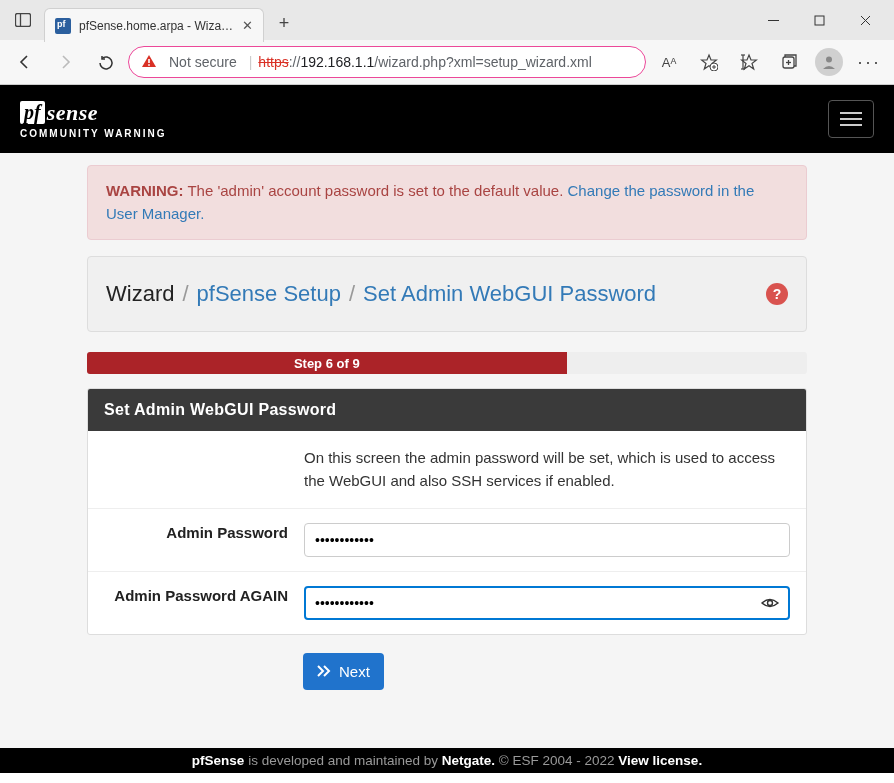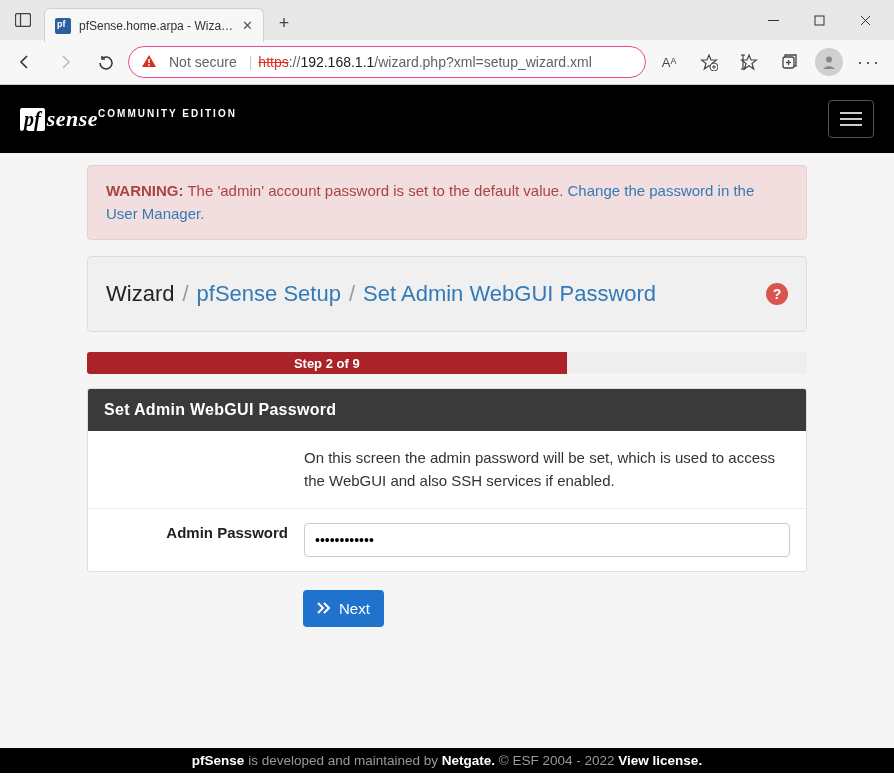--- a/index.html
+++ b/index.html
@@ -28,21 +28,21 @@
   .proto-strike { text-decoration: line-through; color:#d93025; }
   .url-host { color:#202124; }
   .url-path { color:#5f6368; }
   .addr-icon { width:34px; height:32px; display:flex; align-items:center; justify-content:center; color:#444; cursor:pointer;}
   .profile-avatar { width:28px; height:28px; border-radius:50%; background:#d0d0d0; display:flex; align-items:center; justify-content:center;}
   .dots { font-size:18px; letter-spacing:2px; }
 
   
   .page { height: calc(783px - 84px - 36px); overflow:auto; background:#f5f5f5;}
   .navbar { background:#000; height:68px; display:flex; align-items:center; padding:0 20px;}
-  .brand { display:flex; color:#fff;}
+  .brand { display:flex; flex-direction:column; color:#fff;}
   .brand-top { display:flex; align-items:center; gap:2px;}
   .brand-pf { background:#fff; color:#000; font-weight:bold; padding:0 4px; border-radius:2px; font-size:20px; font-style:italic; font-family: Georgia, serif;}
   .brand-sense { font-size:22px; font-weight:bold; font-style:italic; font-family: Georgia, serif; letter-spacing:0.5px;}
   .brand-ce { font-size:10px; letter-spacing:2px; font-weight:bold; margin-top:2px;}
   .hamburger { margin-left:auto; border:1px solid #555; border-radius:4px; width:46px; height:38px; display:flex; flex-direction:column; align-items:center; justify-content:center; gap:4px; cursor:pointer;}
   .hamburger span { display:block; width:22px; height:2px; background:#ccc;}
 
   .container { max-width:720px; margin:0 auto; padding:12px 0 30px;}
 
   .alert { background:#f2dede; border:1px solid #ebccd1; color:#a94442; padding:14px 18px; border-radius:4px; font-size:15px; line-height:1.5;}
@@ -184,21 +184,21 @@
   </div>
 </div>
 
 <div class="page">
   <div class="navbar">
     <div class="brand">
       <div class="brand-top">
         <span class="brand-pf">pf</span>
           <span class="brand-sense">sense</span>
       </div>
-      <div class="brand-ce">COMMUNITY EDITION</div>
+      <div class="brand-ce">COMMUNITY WARNING</div>
     </div>
     <div class="hamburger">
         <span></span>
         <span></span>
         <span></span>
       </div>
   </div>
 
   <div class="container">
     <div class="alert">
@@ -208,35 +208,47 @@
     <div class="breadcrumb-box">
       <span class="crumb-root">Wizard</span>
       <span class="sep">/</span>
       <span class="crumb-link">pfSense Setup</span>
       <span class="sep">/</span>
       <span class="crumb-link">Set Admin WebGUI Password</span>
       <span class="help-icon">?</span>
     </div>
 
     <div class="progress">
-      <div class="progress-bar">Step 2 of 9</div>
+      <div class="progress-bar">Step 6 of 9</div>
     </div>
 
     <div class="panel">
       <div class="panel-heading">Set Admin WebGUI Password</div>
       <div class="panel-body">
         <div class="panel-desc">On this screen the admin password will be set, which is used to access the WebGUI and also SSH services if enabled.</div>
 
         <div class="form-row">
           <div class="form-label">Admin Password</div>
           <div class="form-control-wrap">
             <input type="password" class="pw-input" value="••••••••••••" style="">
           </div>
         </div>
 
+        <div class="form-row">
+          <div class="form-label">Admin Password AGAIN</div>
+          <div class="form-control-wrap pw-wrap">
+            <input type="password" class="pw-input focused" value="••••••••••••" style="">
+            <span class="eye-icon">
+              <svg width="20" height="20" viewBox="0 0 20 20">
+                  <path d="M2 10 Q10 3 18 10 Q10 17 2 10 Z" fill="none" stroke="#333" stroke-width="1.4"></path>
+                  <circle cx="10" cy="10" r="2.5" fill="none" stroke="#333" stroke-width="1.4"></circle>
+                </svg>
+            </span>
+          </div>
+        </div>
       </div>
     </div>
 
     <div class="actions">
       <button class="btn-next">
         <span>
           <svg width="14" height="12" viewBox="0 0 14 12">
               <path d="M1 1 L6 6 L1 11" fill="none" stroke="#fff" stroke-width="2"></path>
               <path d="M7 1 L12 6 L7 11" fill="none" stroke="#fff" stroke-width="2"></path>
             </svg>

